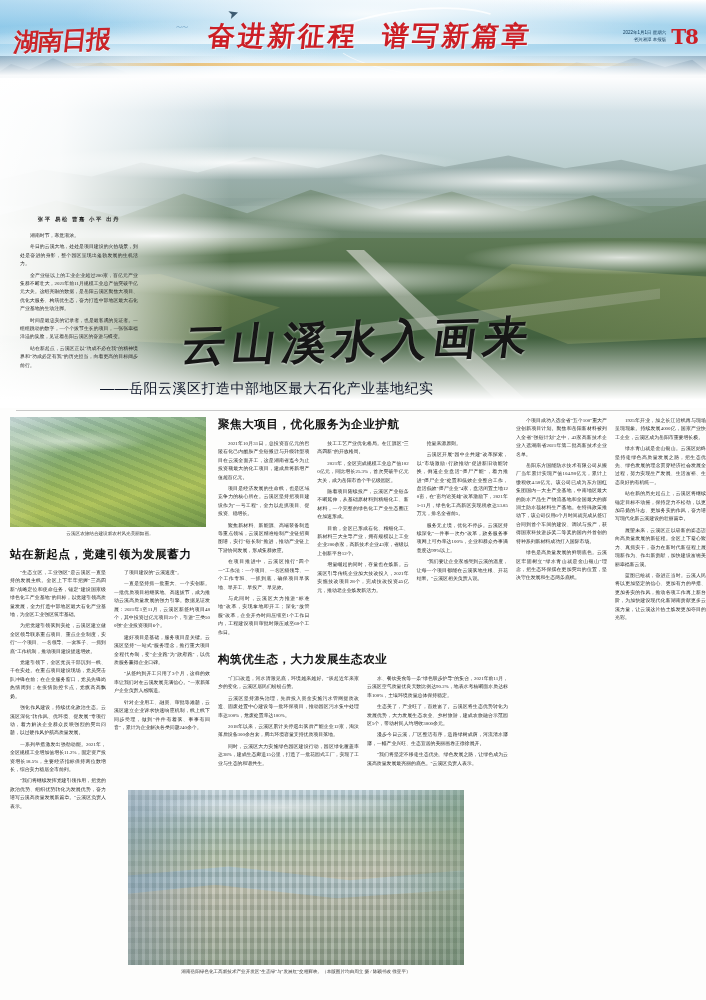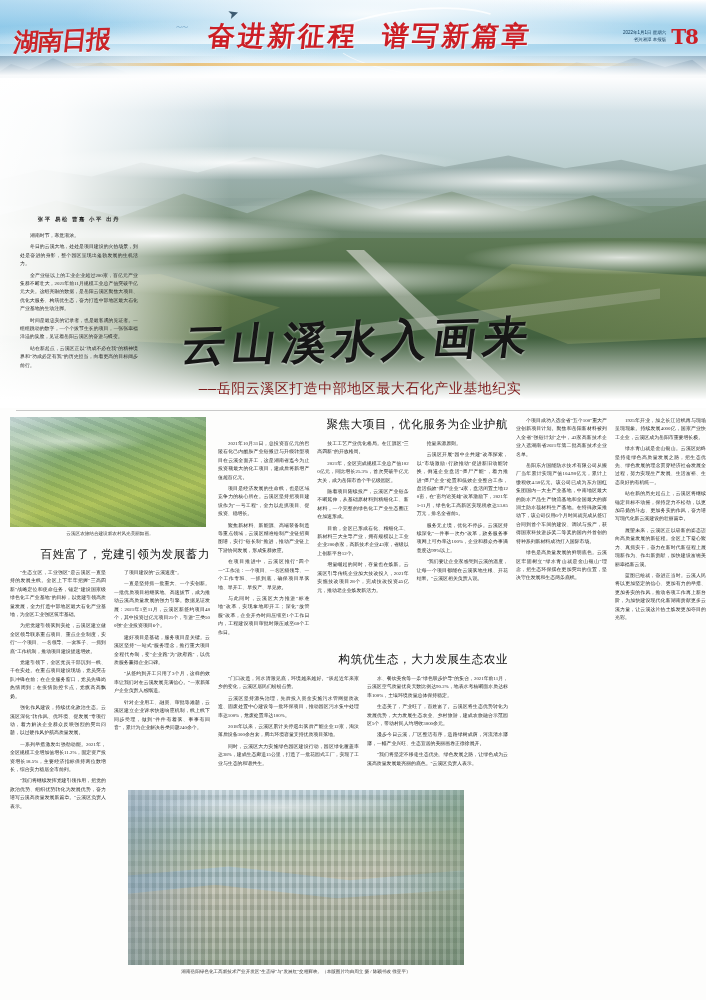--- a/index.html
+++ b/index.html
@@ -223,44 +223,44 @@
     z-index:7; text-align:center;
     font-family:"DejaVu Serif", serif;
     font-size:44px; font-weight:700; color:#161616;
     letter-spacing:6px;
     transform: skewX(-9deg) rotate(-1.5deg);
     white-space:nowrap;
     text-shadow:0 1px 2px rgba(255,255,255,.6);
   }
   .hero-subtitle {
     position:absolute; left:100px; top:380px; width:520px;
-    z-index:7; text-align:center;
-    font-family:Liberation Mono, monospace;
-    font-size:14px; color:#7f1d1d; letter-spacing:.5px;
+    z-index:7; 
+    font-family:Liberation Sans, sans-serif;
+    font-size:14px; color:#0f172a; letter-spacing:.5px;
     white-space:nowrap;
   }
 
   
   .body-wrap { position:relative; width:706px; padding:0 10px; }
 
   .rule {
     height:1px; background:#c9c9c9; margin:0;
   }
 
   .col-text {
     font-size:4.9px; line-height:8.4px; color:#262626;
     text-align:justify; word-break:break-all;
   }
   .col-text p { text-indent:10px; margin-bottom:3px; }
 
   .sec-head {
     font-family:"DejaVu Serif", serif;
-    font-weight:400; color:#111;
+    font-weight:700; color:#111;
     font-size:11.5px; letter-spacing:.6px;
-    text-align:right; white-space:nowrap;
+    text-align:left; white-space:nowrap;
   }
 
   .photo-cap {
     font-size:4.6px; line-height:7px; color:#333;
     text-align:center; margin-top:3px; word-break:break-all;
   }
 
   
   .ph { position:relative; overflow:hidden; }
   .ph-rural {
@@ -363,21 +363,21 @@
 
   <div class="body-wrap" style="position:absolute; left:0; top:410px; width:706px;">
     <div class="rule" style="margin:0 6px 6px 6px;"></div>
 
     <div class="colbox" style="align-items:flex-start;">
 
       <div class="c" style="flex:0 0 200px;">
         <div class="ph ph-rural" style="width:196px;height:110px;"></div>
         <div class="photo-cap">云溪区农旅结合建设新农村风光美丽如画。</div>
 
-        <div class="sec-head" style="margin:10px 0 7px 0;">百姓富了，党建引领为发展蓄力</div>
+        <div class="sec-head" style="margin:10px 0 7px 0;">站在新起点，党建引领为发展蓄力</div>
 
         <div class="colbox">
           <div class="c col-text">
             <p>"生态立区，工业强区"是云溪区一直坚持的发展主线。全区上下牢牢把握"三高四新"战略定位和使命任务，锚定"建设国家级绿色化工产业基地"的目标，以党建引领高质量发展，全力打造中部地区最大石化产业基地，为全区工业强区筑牢基础。</p>
             <p>为把党建引领落到实处，云溪区建立健全区领导联系重点项目、重点企业制度，实行"一个项目、一名领导、一套班子、一抓到底"工作机制，推动项目建设提速增效。</p>
             <p>党建引领下，全区党员干部沉到一线、干在实处。在重点项目建设现场，党员突击队冲锋在前；在企业服务窗口，党员先锋岗热情周到；在疫情防控卡点，党旗高高飘扬。</p>
             <p>强化作风建设，持续优化政治生态。云溪区深化"转作风、优环境、促发展"专项行动，着力解决企业群众反映强烈的突出问题，以过硬作风护航高质量发展。</p>
             <p>一系列举措激发出强劲动能。2021年，全区规模工业增加值增长11.2%，固定资产投资增长18.5%，主要经济指标保持两位数增长，综合实力稳居全市前列。</p>
             <p>"我们将继续发挥党建引领作用，把党的政治优势、组织优势转化为发展优势，奋力谱写云溪高质量发展新篇章。"云溪区负责人表示。</p>
           </div>

